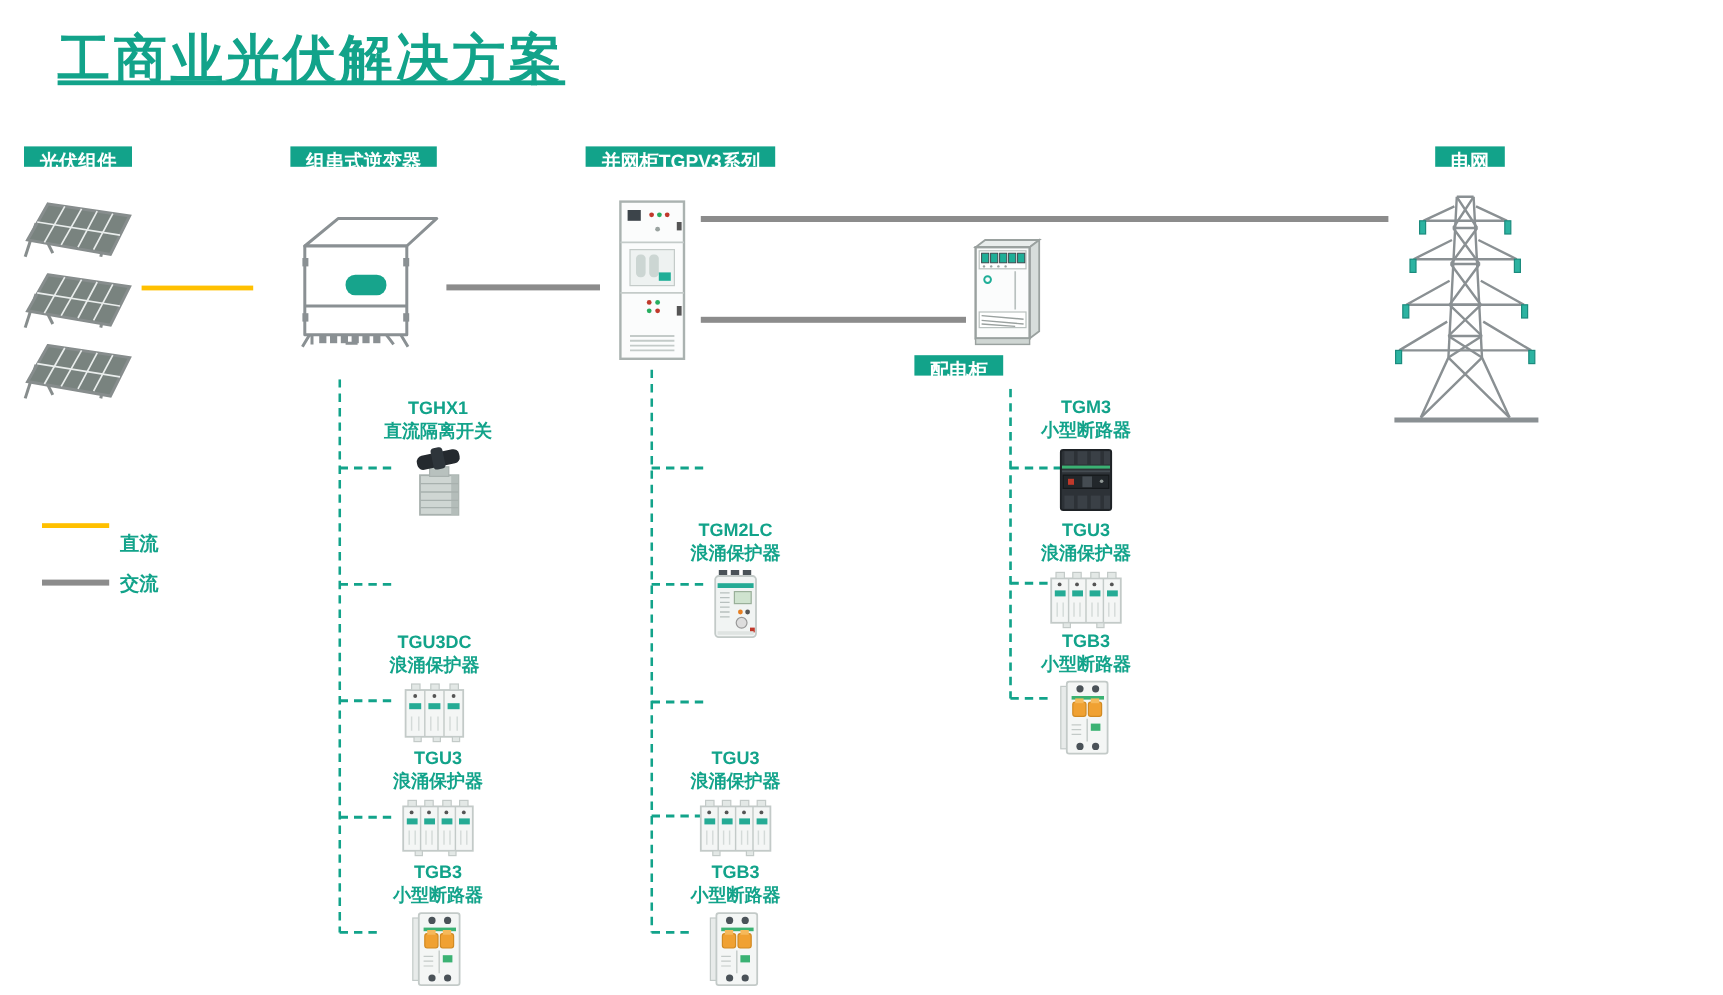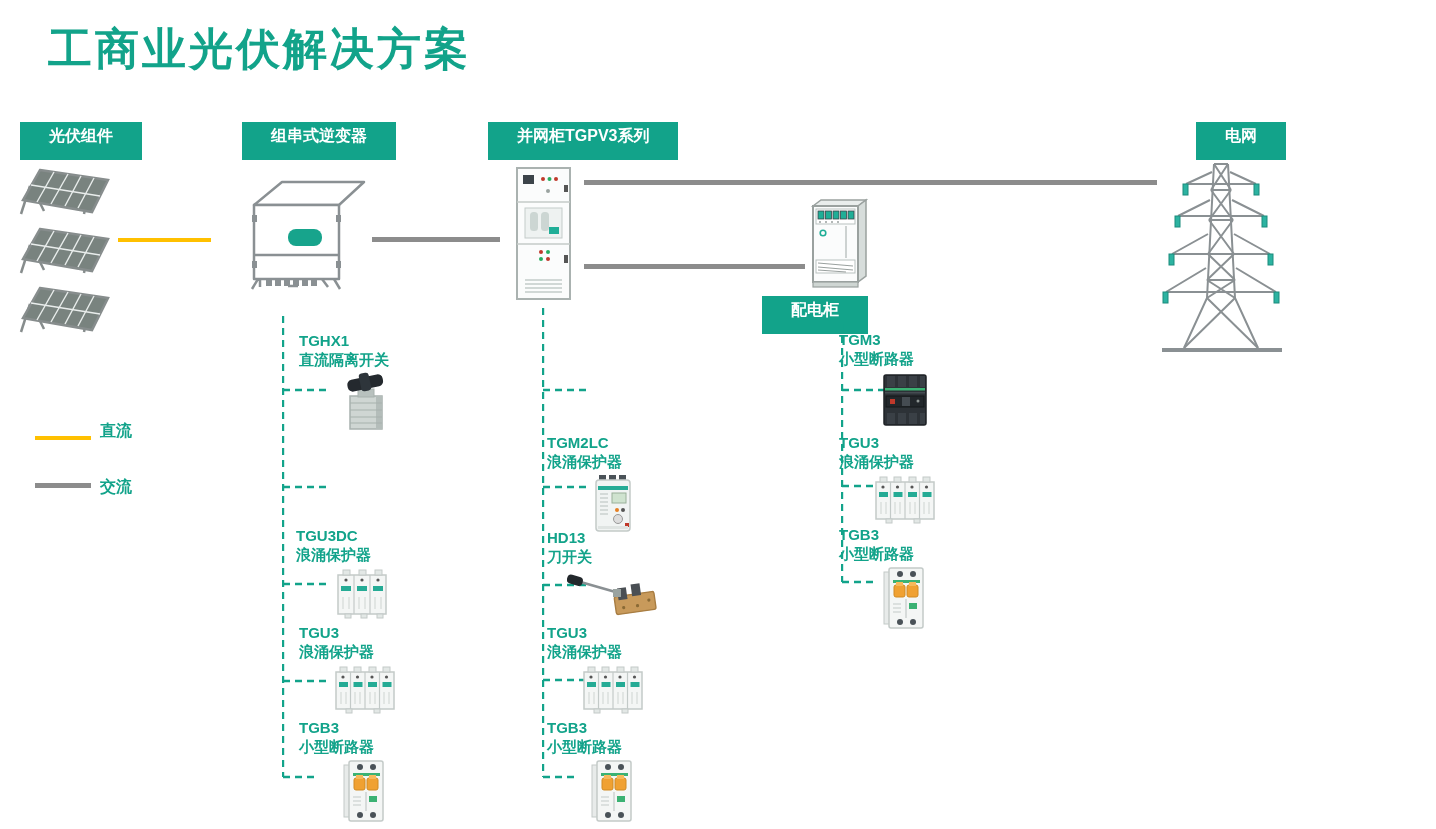--- a/index.html
+++ b/index.html
@@ -5,29 +5,29 @@
   :root{
     --g:#12a38a;
     --yellow:#ffc000;
     --gray:#8c8c8c;
     --dev:#8a9093;
   }
   html,body{margin:0;padding:0;background:#fff;}
   .canvas{position:relative;width:1436px;height:829px;background:#ffffff;
     font-family:"Liberation Sans",sans-serif;overflow:hidden;}
   .title{position:absolute;left:48px;top:20px;font-size:44px;font-weight:bold;
-    color:var(--g);letter-spacing:3px;white-space:nowrap;}
+    color:var(--g);letter-spacing:3px;white-space:nowrap;text-decoration:underline;}
   .tag{position:absolute;background:var(--g);color:#fff;font-size:16px;font-weight:bold;
-    height:38px;line-height:27px;padding:0 29px;white-space:nowrap;}
+    height:17px;line-height:27px;padding:0 13px;white-space:nowrap;}
   .hline{position:absolute;}
   .dc{background:var(--yellow);}
   .ac{background:var(--gray);}
   .legend-label{position:absolute;color:var(--g);font-weight:bold;font-size:16px;white-space:nowrap;}
   .device,.bracket{position:absolute;}
-  .item{position:absolute;width:132px;text-align:left;}
+  .item{position:absolute;width:132px;text-align:center;}
   .item .model,.item .desc{color:var(--g);font-weight:bold;font-size:15px;line-height:19px;}
   .item .icon{margin-top:3px;line-height:0;}
   svg{display:block;margin:0 auto;}
   .bracket path{stroke:var(--g);stroke-width:2.4;fill:none;stroke-dasharray:7 5;}
 </style>
 </head>
 <body>
 
 <div class="canvas">
 
@@ -200,21 +200,21 @@
           <rect x="112" y="60" width="5" height="11"></rect>
         <rect x="19" y="98" width="5" height="11"></rect>
           <rect x="118" y="98" width="5" height="11"></rect>
         <rect x="13" y="136" width="5" height="11"></rect>
           <rect x="124" y="136" width="5" height="11"></rect>
       </g>
     </svg>
   </div>
 
   <div class="hline dc" style="left:35px;top:436px;width:56px;height:4px"></div>
-  <div class="legend-label" style="left:100px;top:421px">直流</div>
+  <div class="legend-label" style="left:100px;top:443px">直流</div>
   <div class="hline ac" style="left:35px;top:483px;width:56px;height:5px"></div>
   <div class="legend-label" style="left:100px;top:477px">交流</div>
 
   <svg class="bracket" style="left:282px;top:316px" width="50" height="466" viewBox="0 0 50 466">
     <path d="M1,0 V461"></path>
     <path d="M1,74 H46"></path>
       <path d="M1,171 H46"></path>
       <path d="M1,268 H46"></path>
       <path d="M1,365 H46"></path>
       <path d="M1,461 H33"></path>
@@ -375,41 +375,20 @@
           </g>
         <circle cx="28" cy="36" r="2" fill="#e67e22"></circle>
           <circle cx="34" cy="36" r="2" fill="#555"></circle>
         <circle cx="29" cy="45" r="4.5" fill="#ddd" stroke="#999"></circle>
         <rect x="36" y="49" width="4" height="4" fill="#c0392b"></rect>
         <rect x="9" y="52" width="30" height="3" fill="#dfe4e2"></rect>
       </svg>
     </div>
   </div>
 
-  <div class="item" style="left:547px;top:528px">
-    <div class="model">HD13</div>
-    <div class="desc">刀开关</div>
-    <div class="icon" style="margin-top:6px">
-      <svg width="92" height="46" viewBox="0 0 92 46">
-        <line x1="10" y1="9" x2="52" y2="21" stroke="#8a9093" stroke-width="2.6"></line>
-        <g transform="rotate(16 9 8)">
-            <rect x="0" y="4" width="16" height="9" rx="4" fill="#23282c"></rect>
-          </g>
-        <g transform="rotate(-8 68 30)">
-          <rect x="48" y="22" width="40" height="18" rx="2" fill="#c89a5b" stroke="#a87d42" stroke-width="1.4"></rect>
-          <rect x="52" y="14" width="9" height="12" fill="#4a4f54"></rect>
-          <rect x="66" y="12" width="9" height="12" fill="#4a4f54"></rect>
-          <circle cx="56" cy="34" r="1.6" fill="#8a6a35"></circle>
-            <circle cx="70" cy="34" r="1.6" fill="#8a6a35"></circle>
-            <circle cx="82" cy="30" r="1.6" fill="#8a6a35"></circle>
-        </g>
-        <rect x="46" y="17" width="8" height="8" fill="#9aa3a0"></rect>
-      </svg>
-    </div>
-  </div>
 
   <div class="item" style="left:547px;top:623px">
     <div class="model">TGU3</div>
     <div class="desc">浪涌保护器</div>
     <div class="icon">
       <svg width="62" height="52" viewBox="0 0 62 52">
         <rect x="2" y="8" width="58" height="37" fill="#f4f6f5" stroke="#c3cac8" stroke-width="1.5"></rect>
         <g fill="#e3e8e6" stroke="#c3cac8">
             <rect x="6" y="3" width="7" height="5"></rect>
             <rect x="20" y="3" width="7" height="5"></rect>

